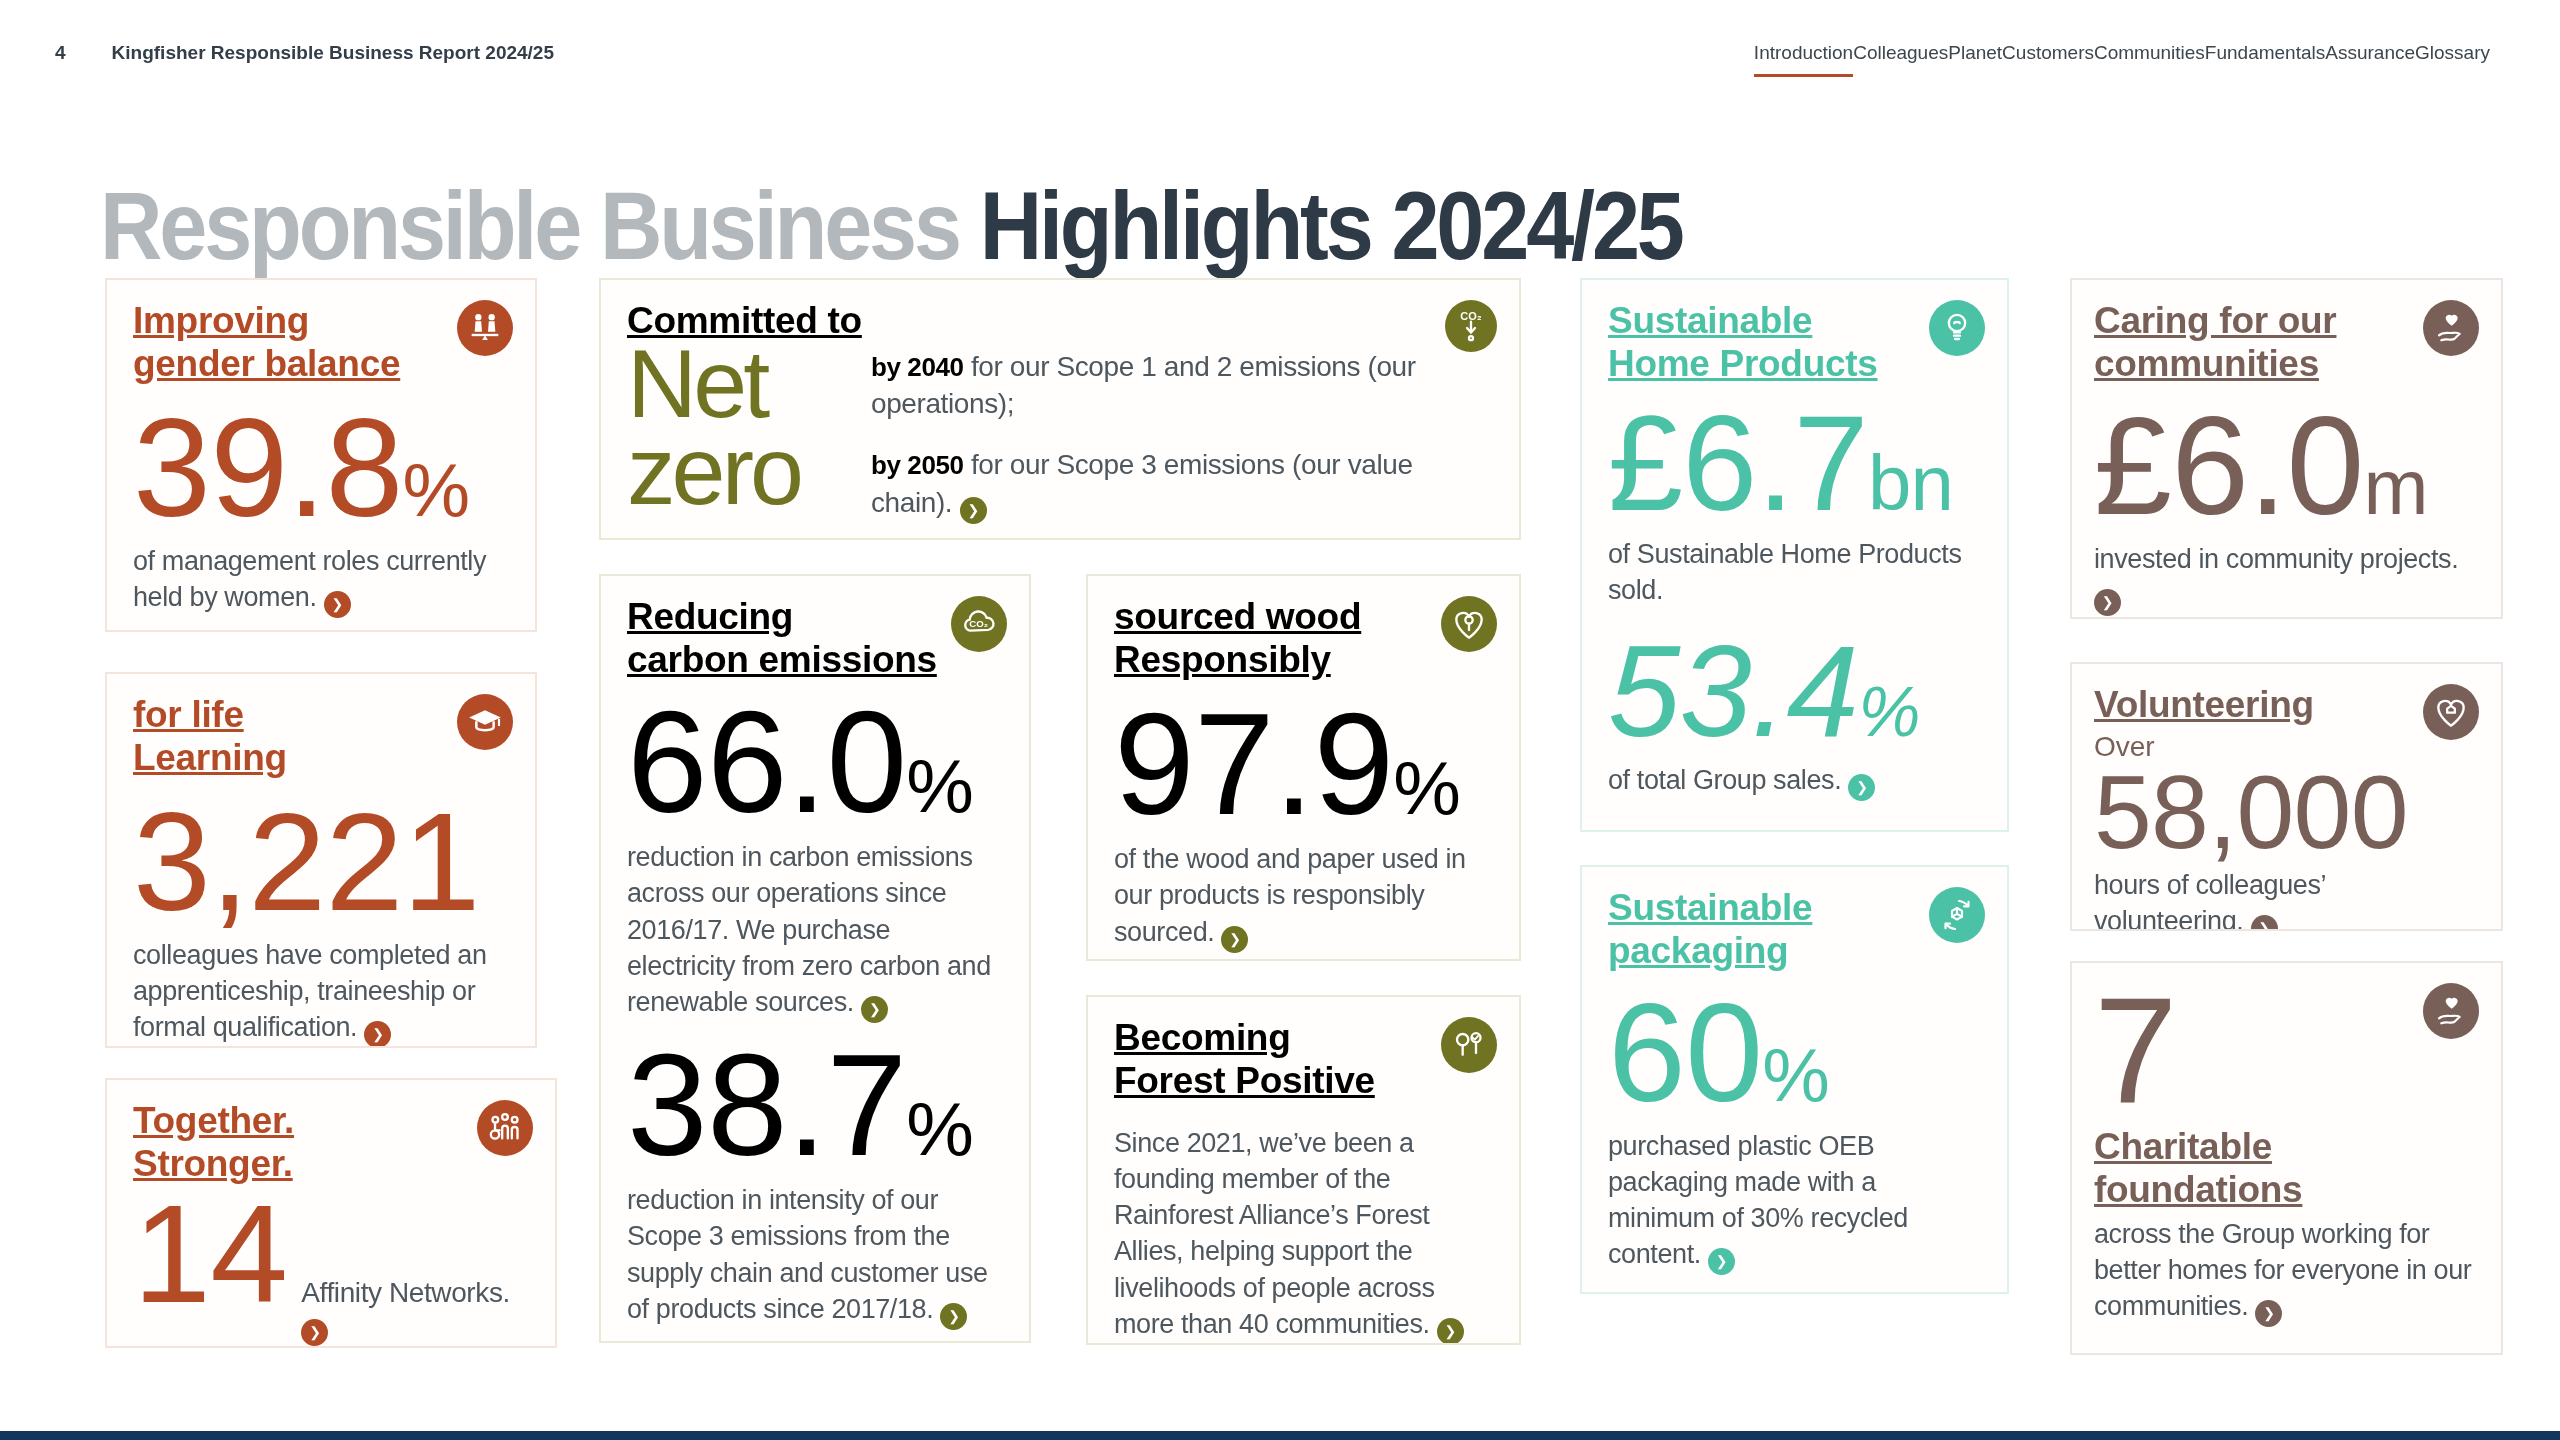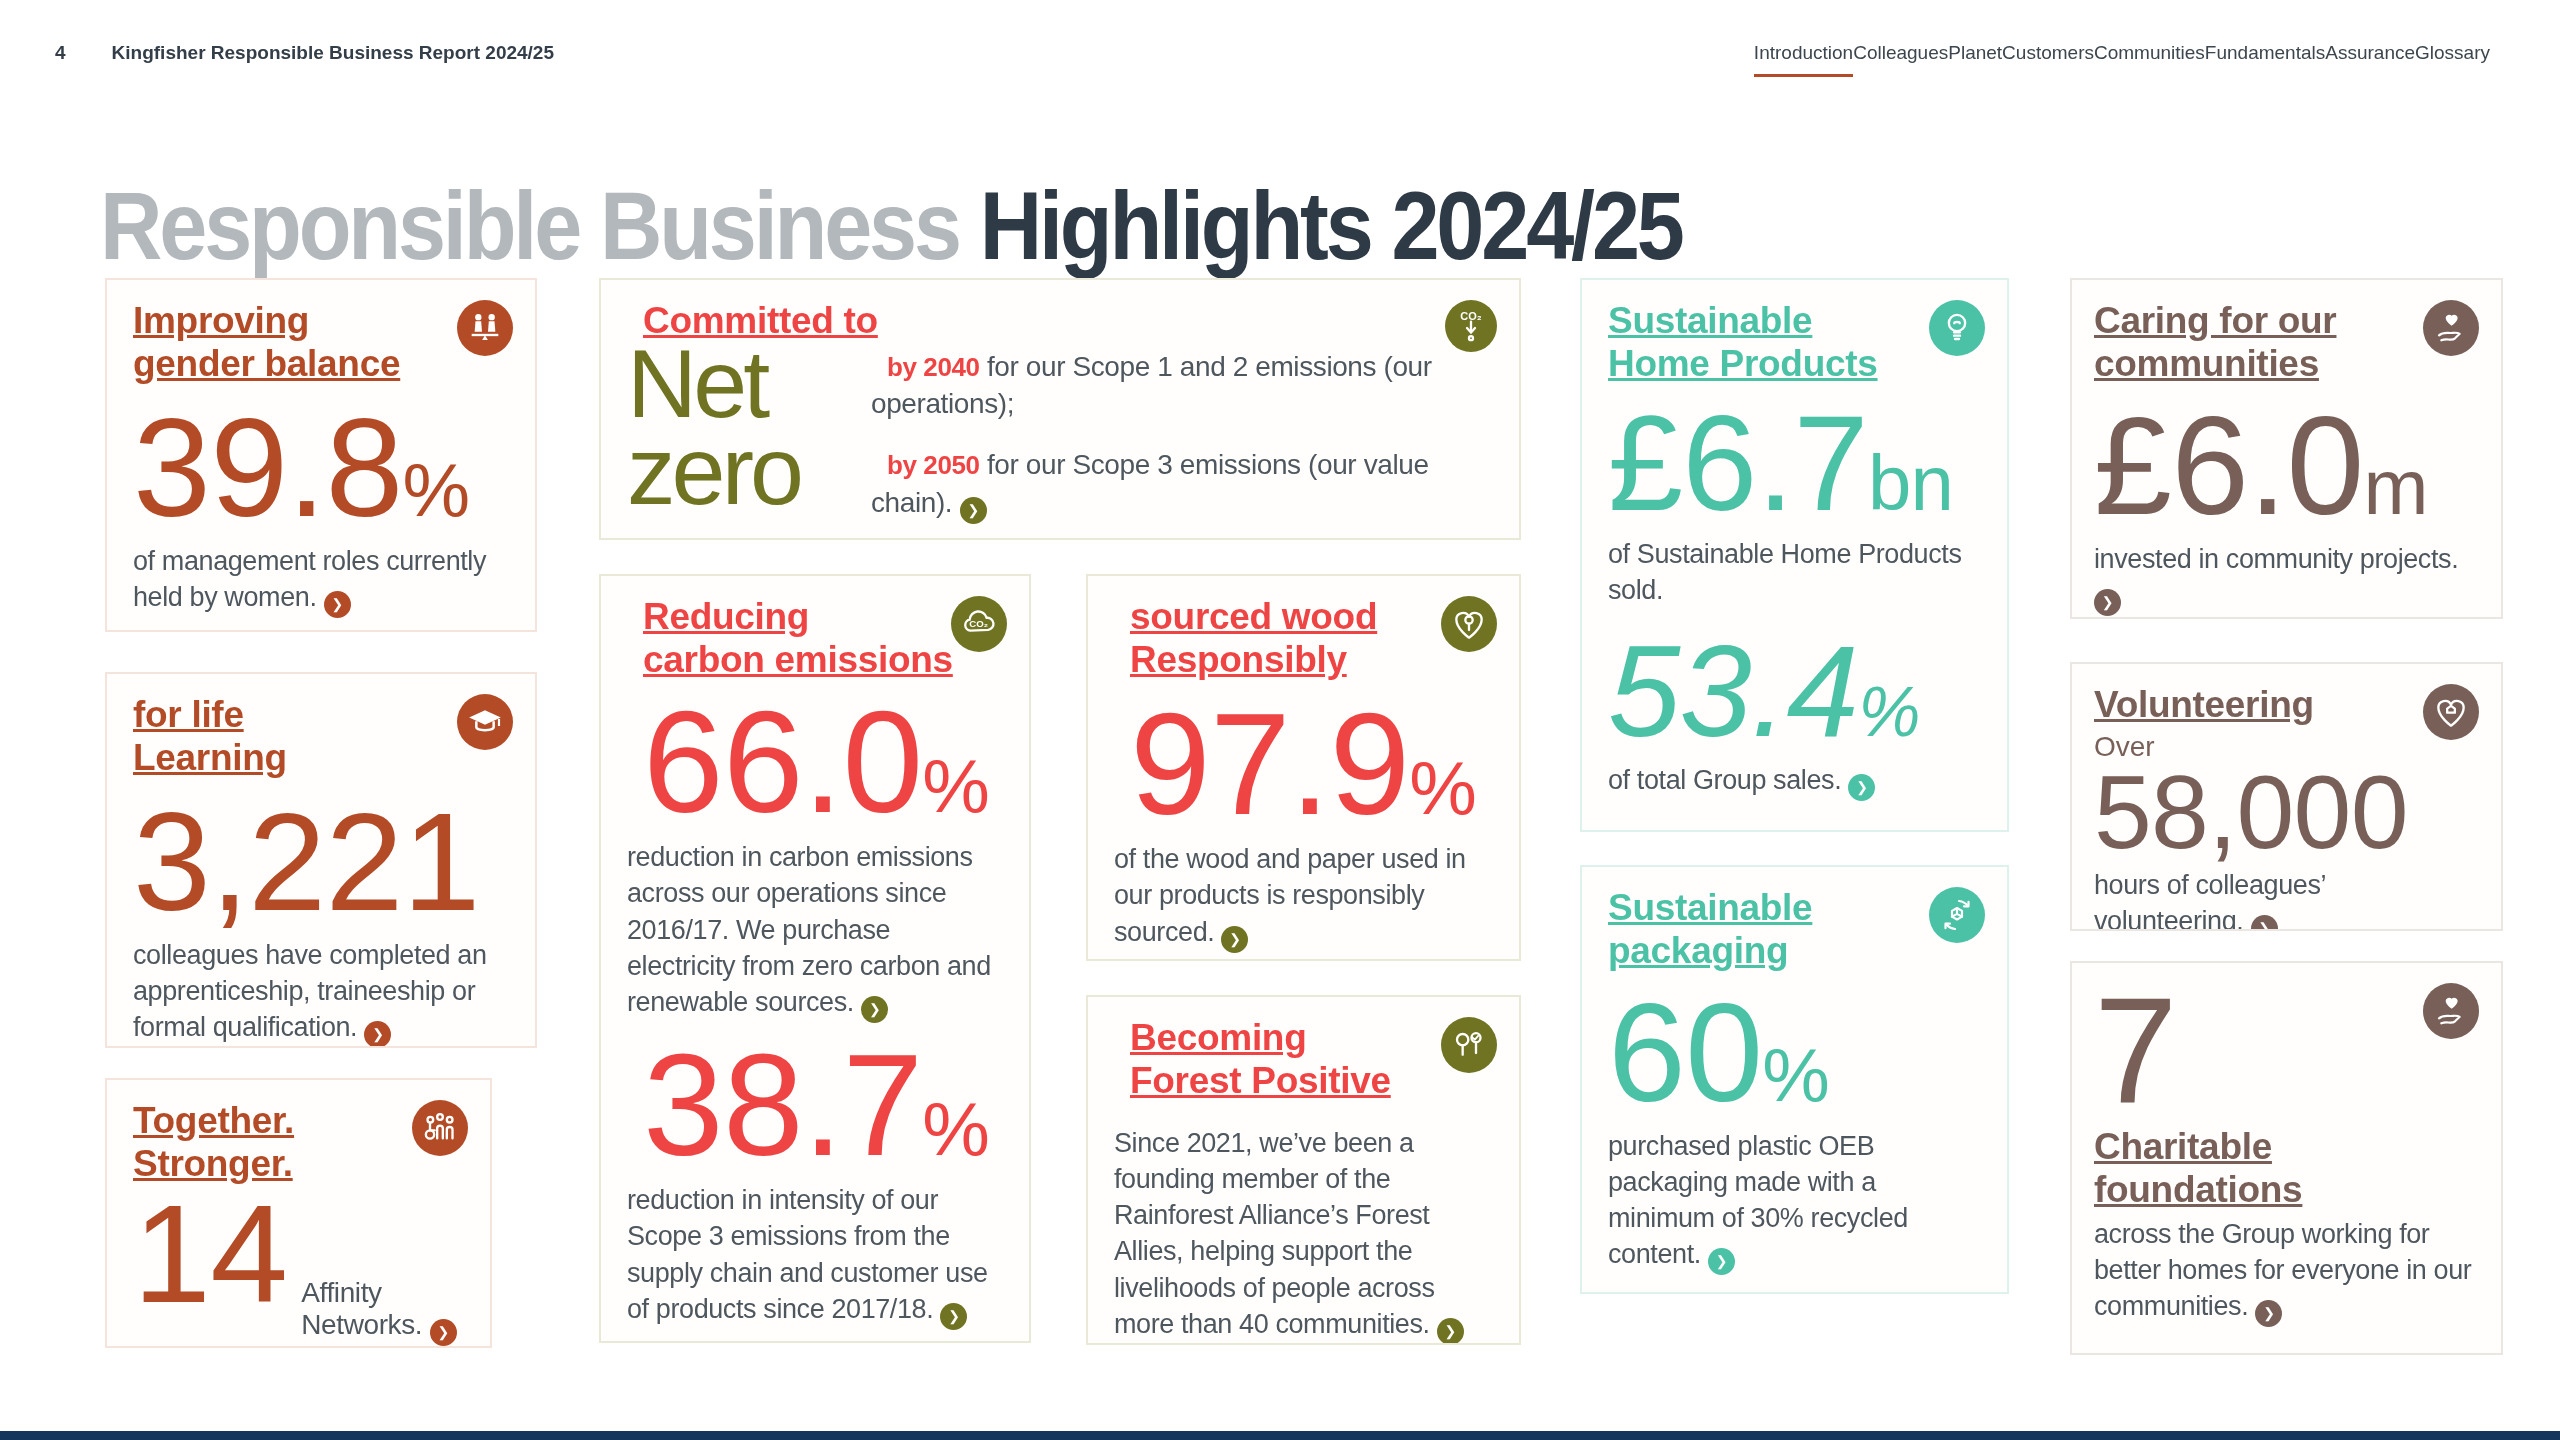--- a/index.html
+++ b/index.html
@@ -32,21 +32,21 @@
   .unit{font-weight:400;}
   .body{font-size:27px;color:#4e575e;letter-spacing:-.4px;line-height:1.34;margin:10px 0 0;}
   .arrow{display:inline-block;width:27px;height:27px;border-radius:50%;color:#fff;
          font-size:14px;line-height:27px;text-align:center;vertical-align:-3px;cursor:pointer;}
   .badge{position:absolute;top:20px;right:22px;width:56px;height:56px;border-radius:50%;
          display:flex;align-items:center;justify-content:center;}
   .badge svg{width:40px;height:40px;}
   
   .rust{border-color:#f4e4dc;}  .rust h3,.rust .statline,.rust .pre{color:#b34b27;}
   .rust .badge,.rust .arrow{background:#b34b27;}
-  .olive{border-color:#eae9d7;} .olive h3,.olive .statline,.olive .bold-line{color:#ef4444;margin-left:16px;}
+  .olive{border-color:#eae9d7;} .olive h3,.olive .statline,.olive .bold-line{color:#000000;}
   .olive .badge,.olive .arrow{background:#6f7322;}
   .teal{border-color:#def2ed;}  .teal h3,.teal .statline{color:#4bc2a6;}
   .teal .badge,.teal .arrow{background:#4bc2a6;}
   .brown{border-color:#ebe6e2;padding-left:22px;} .brown h3,.brown .statline,.brown .pre{color:#786058;}
   .brown .badge,.brown .arrow{background:#786058;}
   
   .f145{font-size:145px;} .f140{font-size:140px;} .f135{font-size:135px;} .f130{font-size:130px;}
   .f104{font-size:104px;} .f150{font-size:150px;}
   .u76{font-size:76px;} .u70{font-size:70px;} .u78{font-size:78px;}
   .mt18{margin-top:18px;} .mt16{margin-top:16px;} .mt14{margin-top:14px;} .mt24{margin-top:24px;font-style:italic;}
@@ -111,21 +111,21 @@
       </svg>
   </span>
   <h3>
       <span>for life</span>
       <span>Learning</span>
     </h3>
   <div class="statline mt18"><span class="big f140">3,221</span></div>
   <p class="body"><span>colleagues have completed an apprenticeship, traineeship or formal qualification.</span> <span class="arrow">❯</span></p>
 </section>
 
-<section class="card rust" style="left:105px;top:1078px;width:387px;height:270px;">
+<section class="card rust" style="left:105px;top:1078px;width:452px;height:270px;">
   <span class="badge">
     <svg viewBox="0 0 24 24" stroke="#fff" stroke-width="1.4" fill="none" stroke-linecap="round">
         <circle cx="6.2" cy="7" r="1.7"></circle>
         <circle cx="12" cy="5.4" r="1.7"></circle>
         <circle cx="17.8" cy="7" r="1.7"></circle>
         <path d="M10.3 18.2v-6c0-2.2 3.4-2.2 3.4 0v6"></path>
         <path d="M16.1 18.2v-5.3c0-2 3.4-2 3.4 0v5.3"></path>
         <circle cx="6" cy="15.9" r="2.5"></circle>
         <path d="M6 9.2v4.2h2.8"></path>
       </svg>

